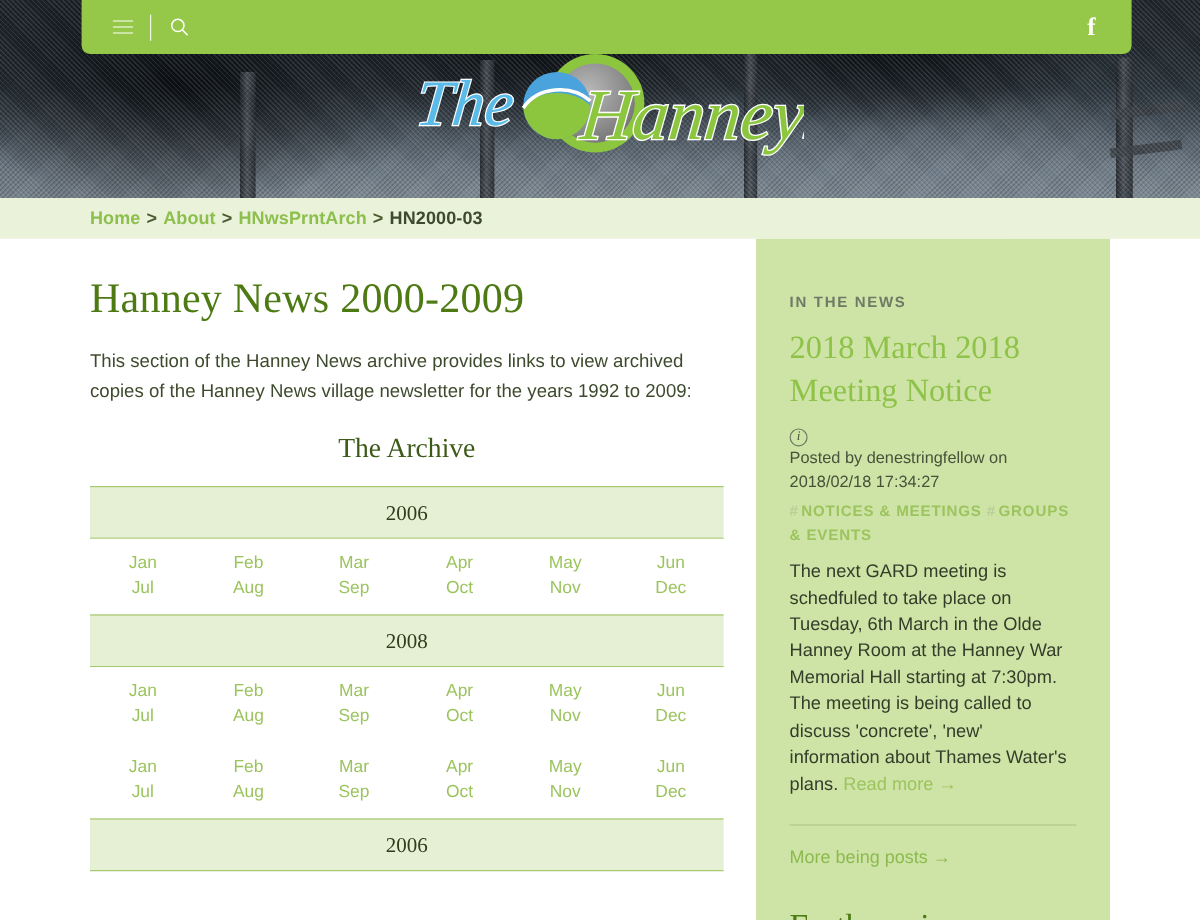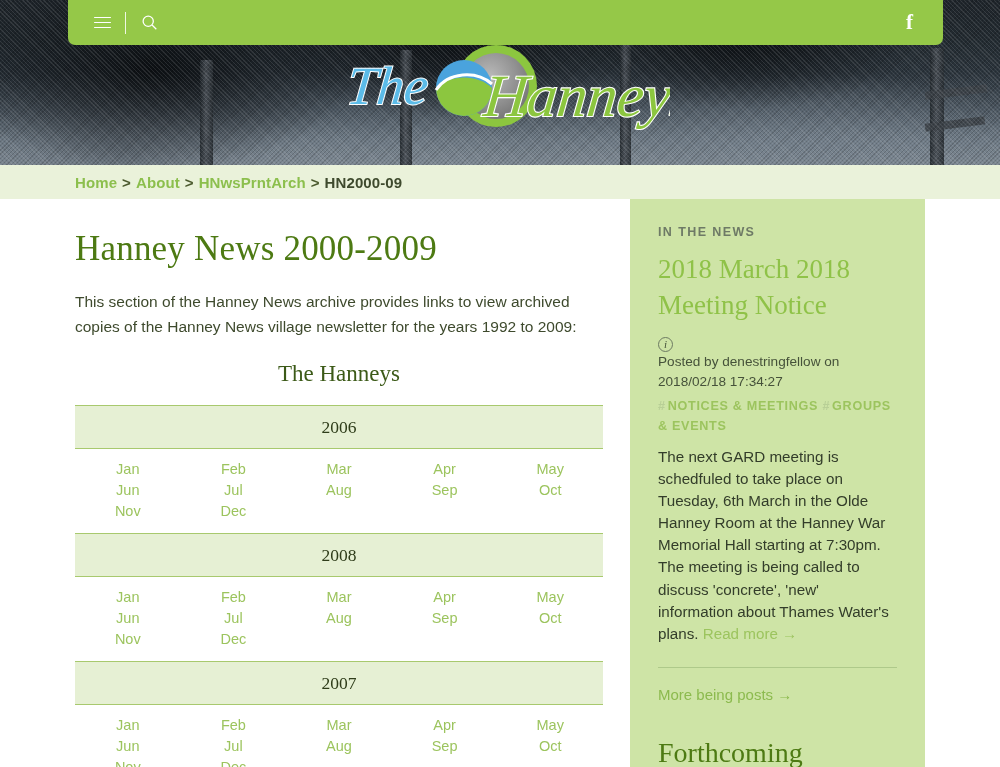--- a/index.html
+++ b/index.html
@@ -130,21 +130,21 @@
   #breadcrumb-bar .current { color: #3e4a2d; font-weight: 600; }
 
   
   #page { position: relative; width: 841px; height: 568px; background: #fff; }
 
   #sidebar {
     position: absolute;
     left: 630px; top: 0;
     width: 295px; height: 568px;
     background: #cee4a6;
-    padding: 26px 28px 0 28px;
+    padding: 46px 28px 0 28px;
     overflow: hidden;
   }
 
   #main {
     position: absolute;
     left: 0; top: 0;
     width: 630px; height: 568px;
     padding: 30px 0 0 75px;
     overflow: hidden;
   }
@@ -188,21 +188,21 @@
     font-size: 17.5px;
     color: #2f3d1a;
     cursor: pointer;
   }
   .months-row {
     padding: 12px 0 14px 0;
     background: #fff;
   }
   .months-grid {
     display: grid;
-    grid-template-columns: repeat(5, 1fr);
+    grid-template-columns: repeat(6, 1fr);
     row-gap: 5px;
     text-align: center;
   }
   .months-grid a {
     color: #9cc45e;
     text-decoration: none;
     font-size: 14.5px;
     cursor: pointer;
   }
 
@@ -344,29 +344,29 @@
   </div>
 </div>
 
 <nav id="breadcrumb-bar">
     <a>Home</a>
     <span class="sep">&gt;</span>
     <a>About</a>
     <span class="sep">&gt;</span>
     <a>HNwsPrntArch</a>
     <span class="sep">&gt;</span>
-    <span class="current">HN2000-09</span>
+    <span class="current">HN2000-03</span>
   </nav>
 
 <div id="page">
 
   <main id="main">
     <h1 id="page-title">Hanney News 2000-2009</h1>
     <p id="intro">This section of the Hanney News archive provides links to view archived copies of the Hanney News village newsletter for the years 1992 to 2009:</p>
-    <h2 id="archive-title">The Hanneys</h2>
+    <h2 id="archive-title">The Archive</h2>
     <div id="archive-table">
         <div class="year-row">2006</div>
         <div class="months-row">
           <div class="months-grid">
             <a>Jan</a>
             <a>Feb</a>
             <a>Mar</a>
             <a>Apr</a>
             <a>May</a>
             <a>Jun</a>
@@ -388,21 +388,20 @@
             <a>May</a>
             <a>Jun</a>
             <a>Jul</a>
             <a>Aug</a>
             <a>Sep</a>
             <a>Oct</a>
             <a>Nov</a>
             <a>Dec</a>
           </div>
         </div>
-        <div class="year-row">2007</div>
         <div class="months-row">
           <div class="months-grid">
             <a>Jan</a>
             <a>Feb</a>
             <a>Mar</a>
             <a>Apr</a>
             <a>May</a>
             <a>Jun</a>
             <a>Jul</a>
             <a>Aug</a>

